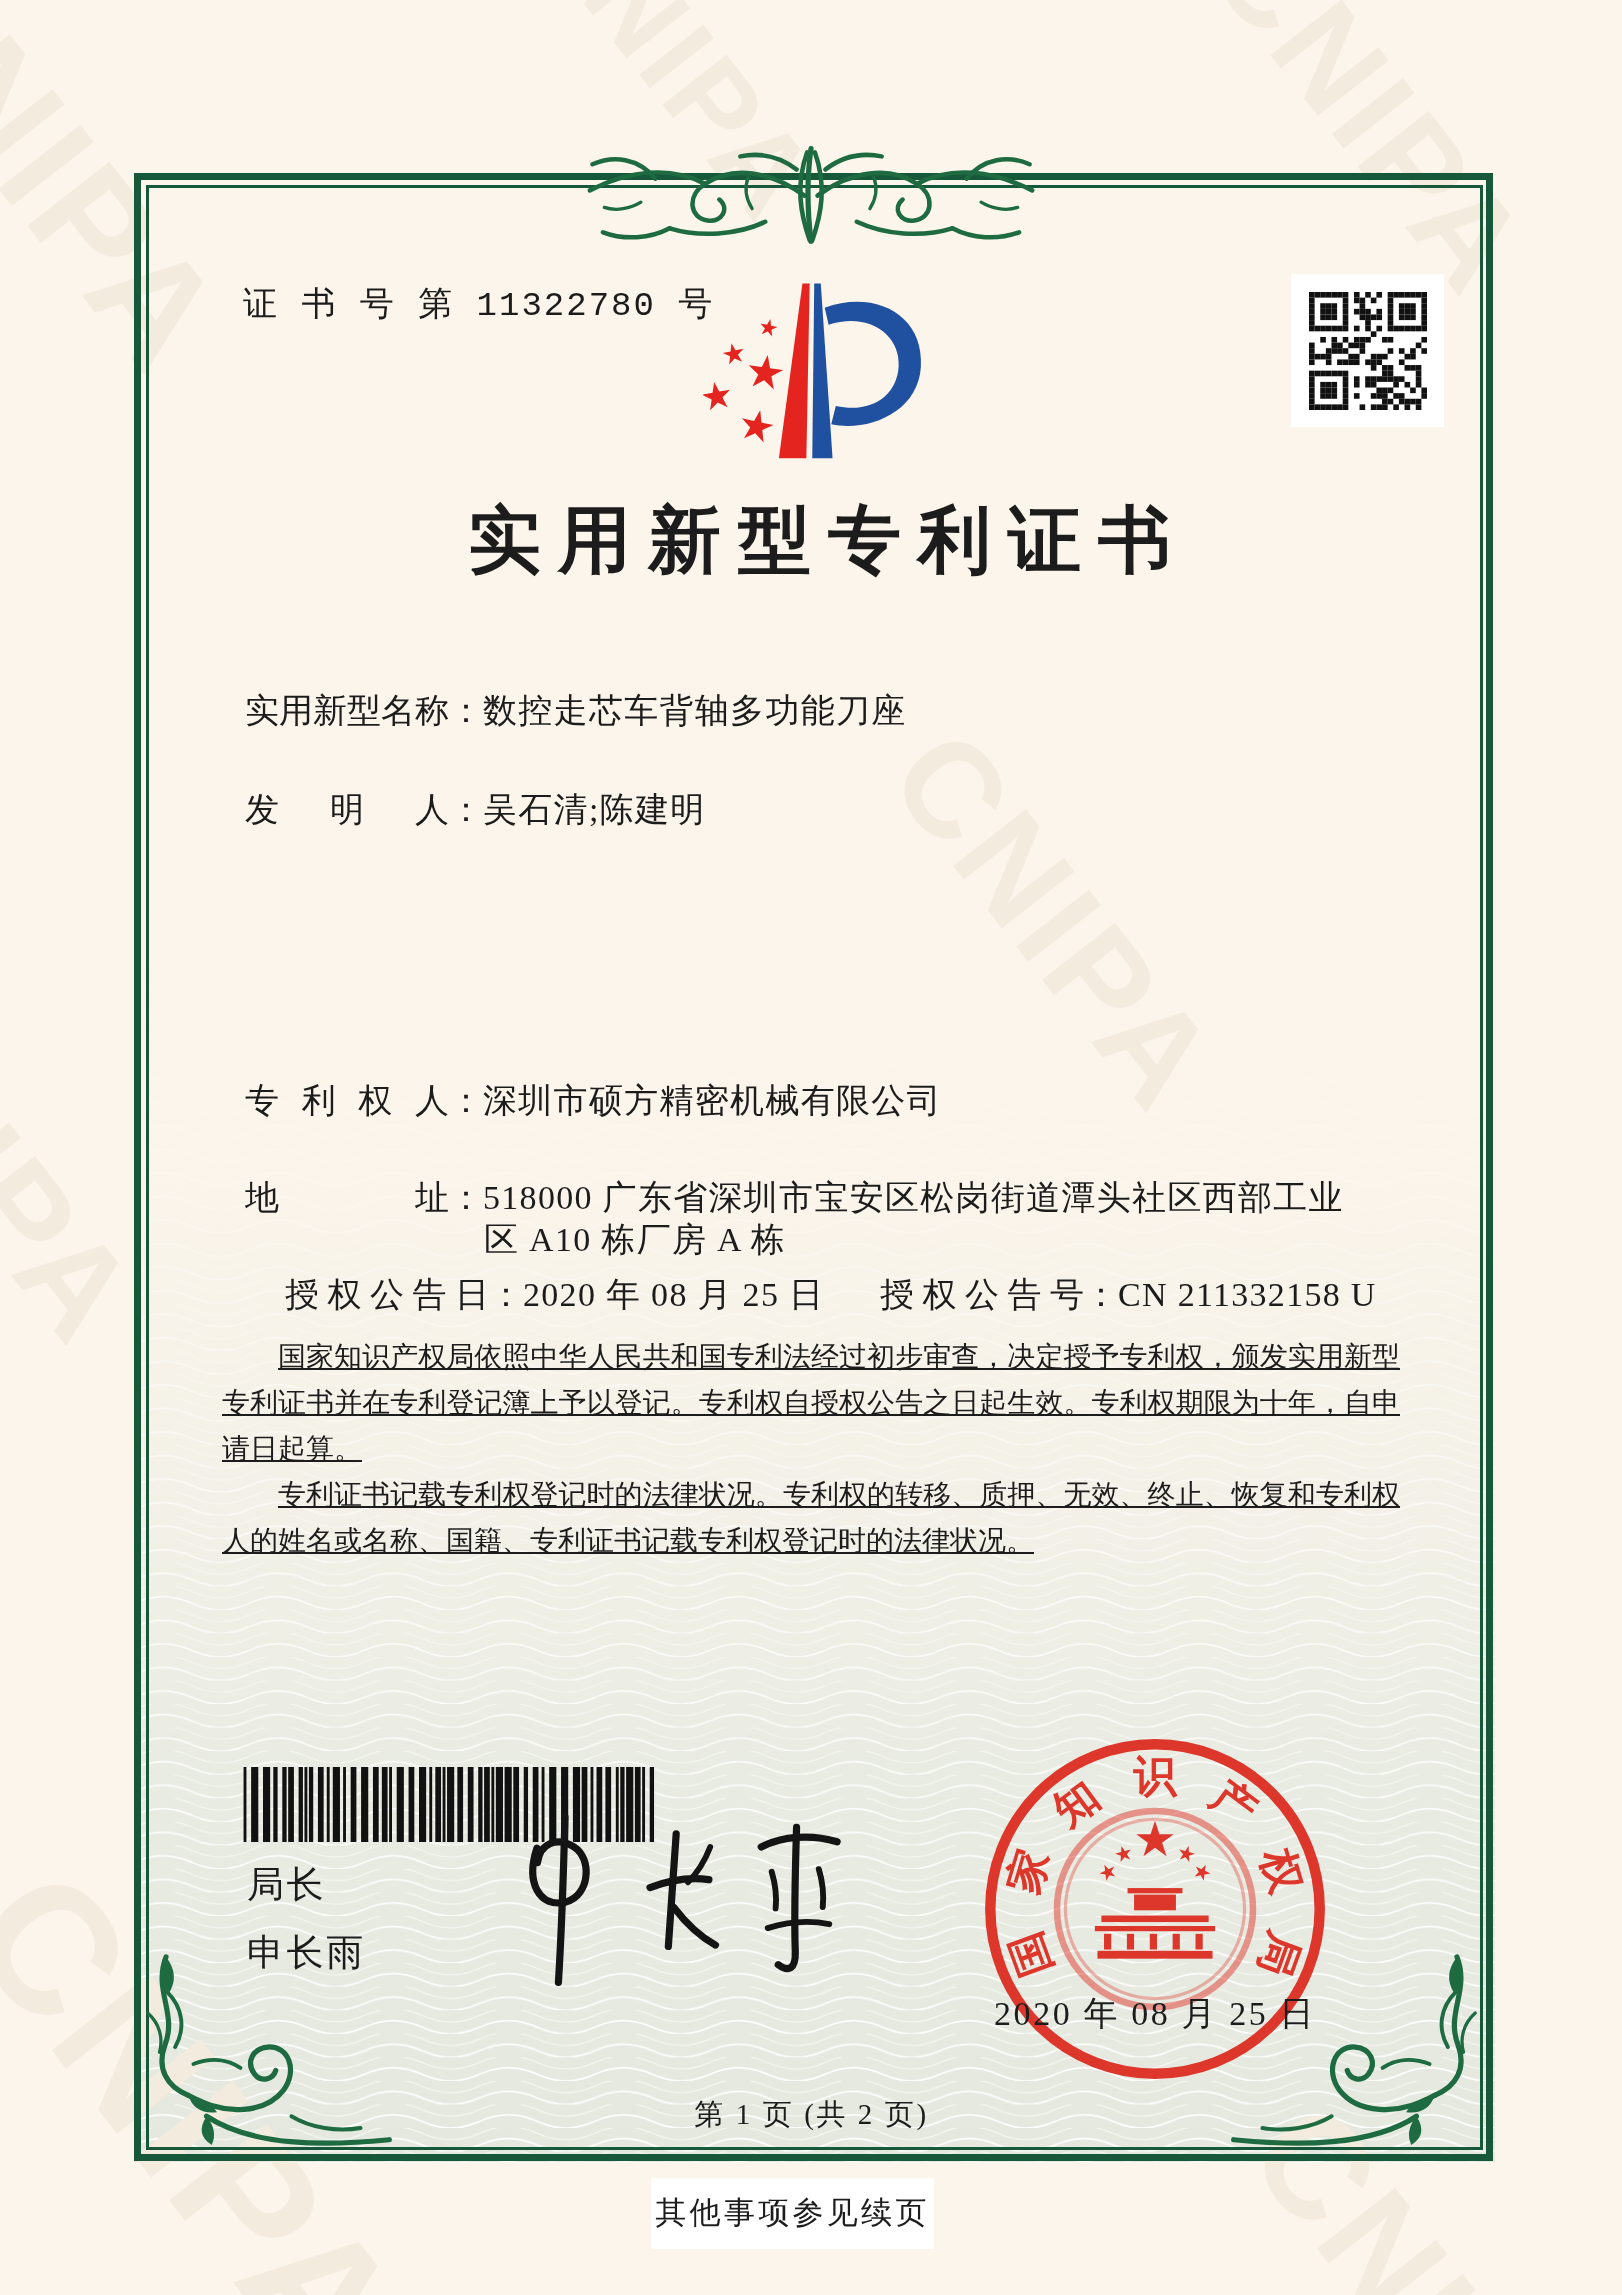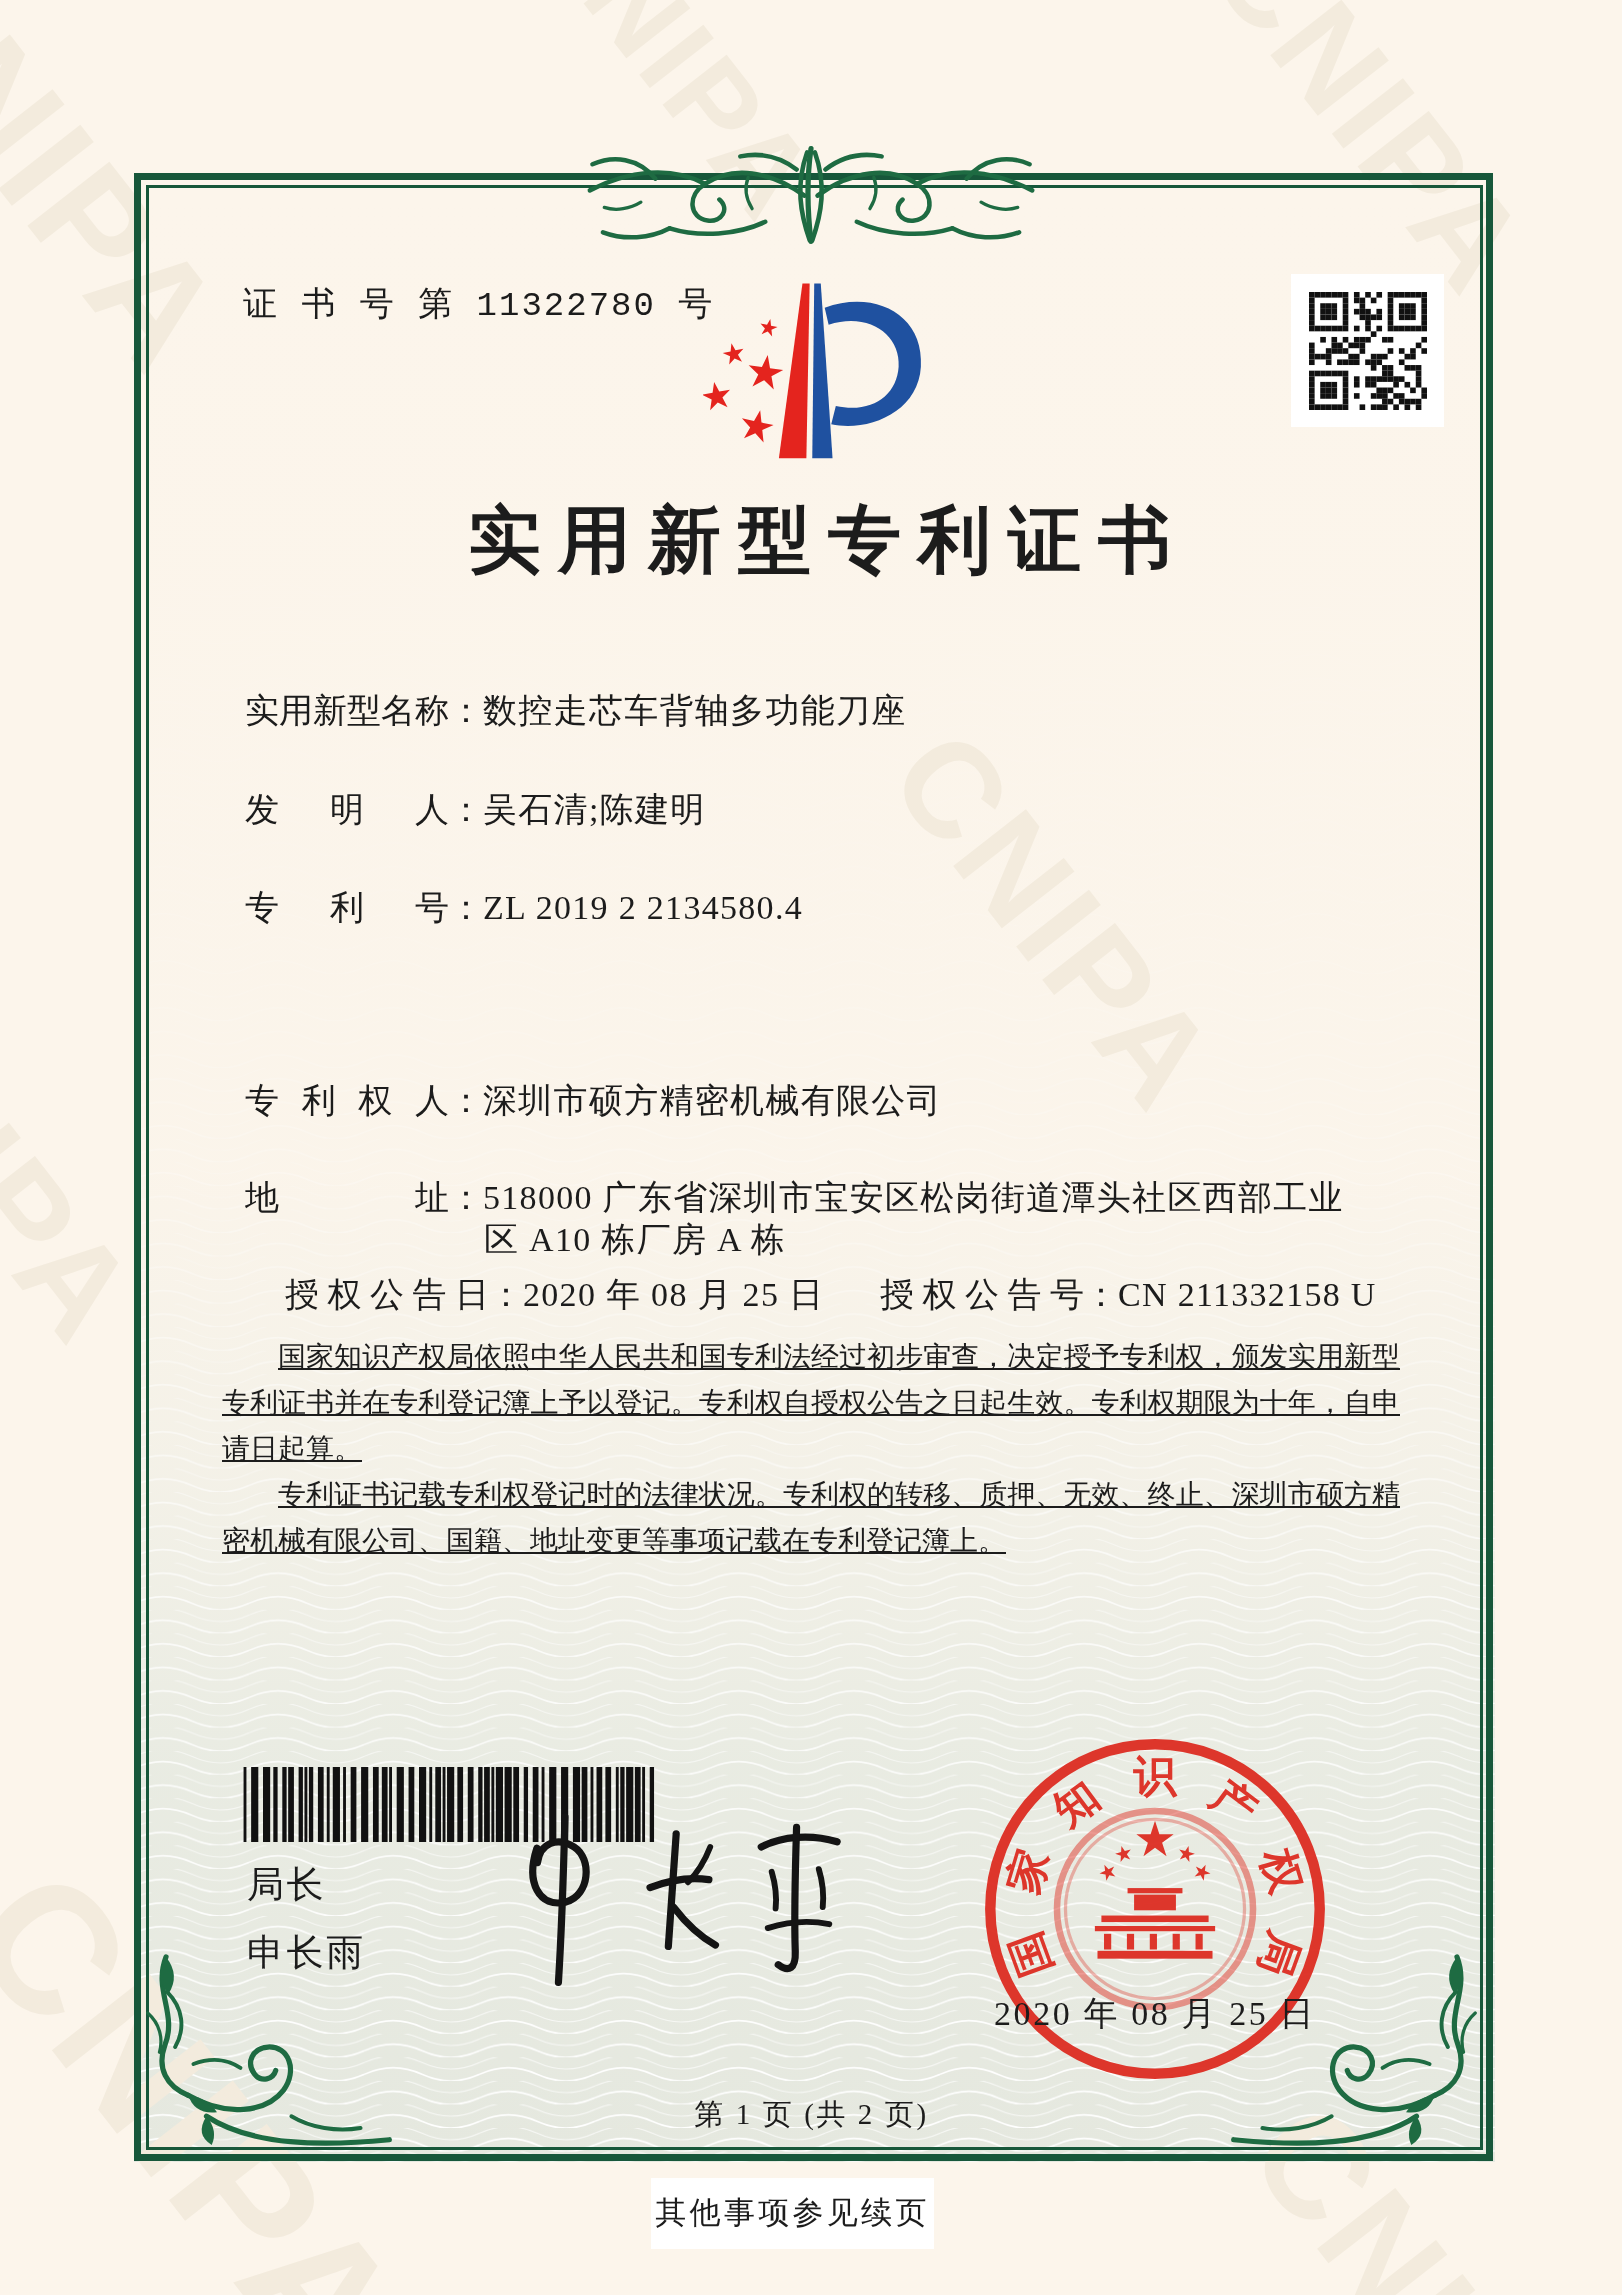--- a/index.html
+++ b/index.html
@@ -377,40 +377,37 @@
   </div>
 
   <div class="abs content title">实用新型专利证书</div>
 
   <div class="abs content frow" style="top:688px;">
     <span class="flabel">实用新型名称</span><span>：</span><span class="fval">数控走芯车背轴多功能刀座</span>
   </div>
   <div class="abs content frow" style="top:787px;">
     <span class="flabel">发明人</span><span>：</span><span class="fval">吴石清;陈建明</span>
   </div>
-  <div class="abs content frow" style="top:885px;">
-    <span class="flabel">专利号</span><span>：</span><span class="fval">ZL 2019 2 2134580.4</span>
-  </div>
   <div class="abs content frow" style="top:1078px;">
     <span class="flabel">专利权人</span><span>：</span><span class="fval">深圳市硕方精密机械有限公司</span>
   </div>
   <div class="abs content frow" style="top:1175px;">
     <span class="flabel">地址</span><span>：</span><span class="fval">518000 广东省深圳市宝安区松岗街道潭头社区西部工业</span>
     <span class="fval2">区 A10 栋厂房 A 栋</span>
   </div>
   <div class="abs content frow" style="top:1272px;margin-left:40px;">
     <span class="flabel">授权公告日</span><span>：</span><span class="fval">2020 年 08 月 25 日</span>
     <span class="fgroup2">
       <span class="flabel">授权公告号</span><span>：</span><span class="fval">CN 211332158 U</span>
     </span>
   </div>
 
   <div class="abs content paras">
     <p>国家知识产权局依照中华人民共和国专利法经过初步审查，决定授予专利权，颁发实用新型专利证书并在专利登记簿上予以登记。专利权自授权公告之日起生效。专利权期限为十年，自申请日起算。</p>
-    <p>专利证书记载专利权登记时的法律状况。专利权的转移、质押、无效、终止、深圳市硕方精密机械有限公司、国籍、地址变更等事项记载在专利登记簿上。</p>
+    <p>专利证书记载专利权登记时的法律状况。专利权的转移、质押、无效、终止、恢复和专利权人的姓名或名称、国籍、专利证书记载专利权登记时的法律状况。</p>
   </div>
 
   <svg class="abs content" id="barcode-svg" style="left:243px;top:1767px;" width="412" height="75" viewBox="0 0 630 115">
       <g fill="#111111">
         <rect x="0.0" y="0" width="4.4" height="115"></rect>
         <rect x="11.6" y="0" width="11.0" height="115"></rect>
         <rect x="29.8" y="0" width="11.0" height="115"></rect>
         <rect x="45.6" y="0" width="6.6" height="115"></rect>
         <rect x="59.4" y="0" width="6.6" height="115"></rect>
         <rect x="68.4" y="0" width="8.8" height="115"></rect>

